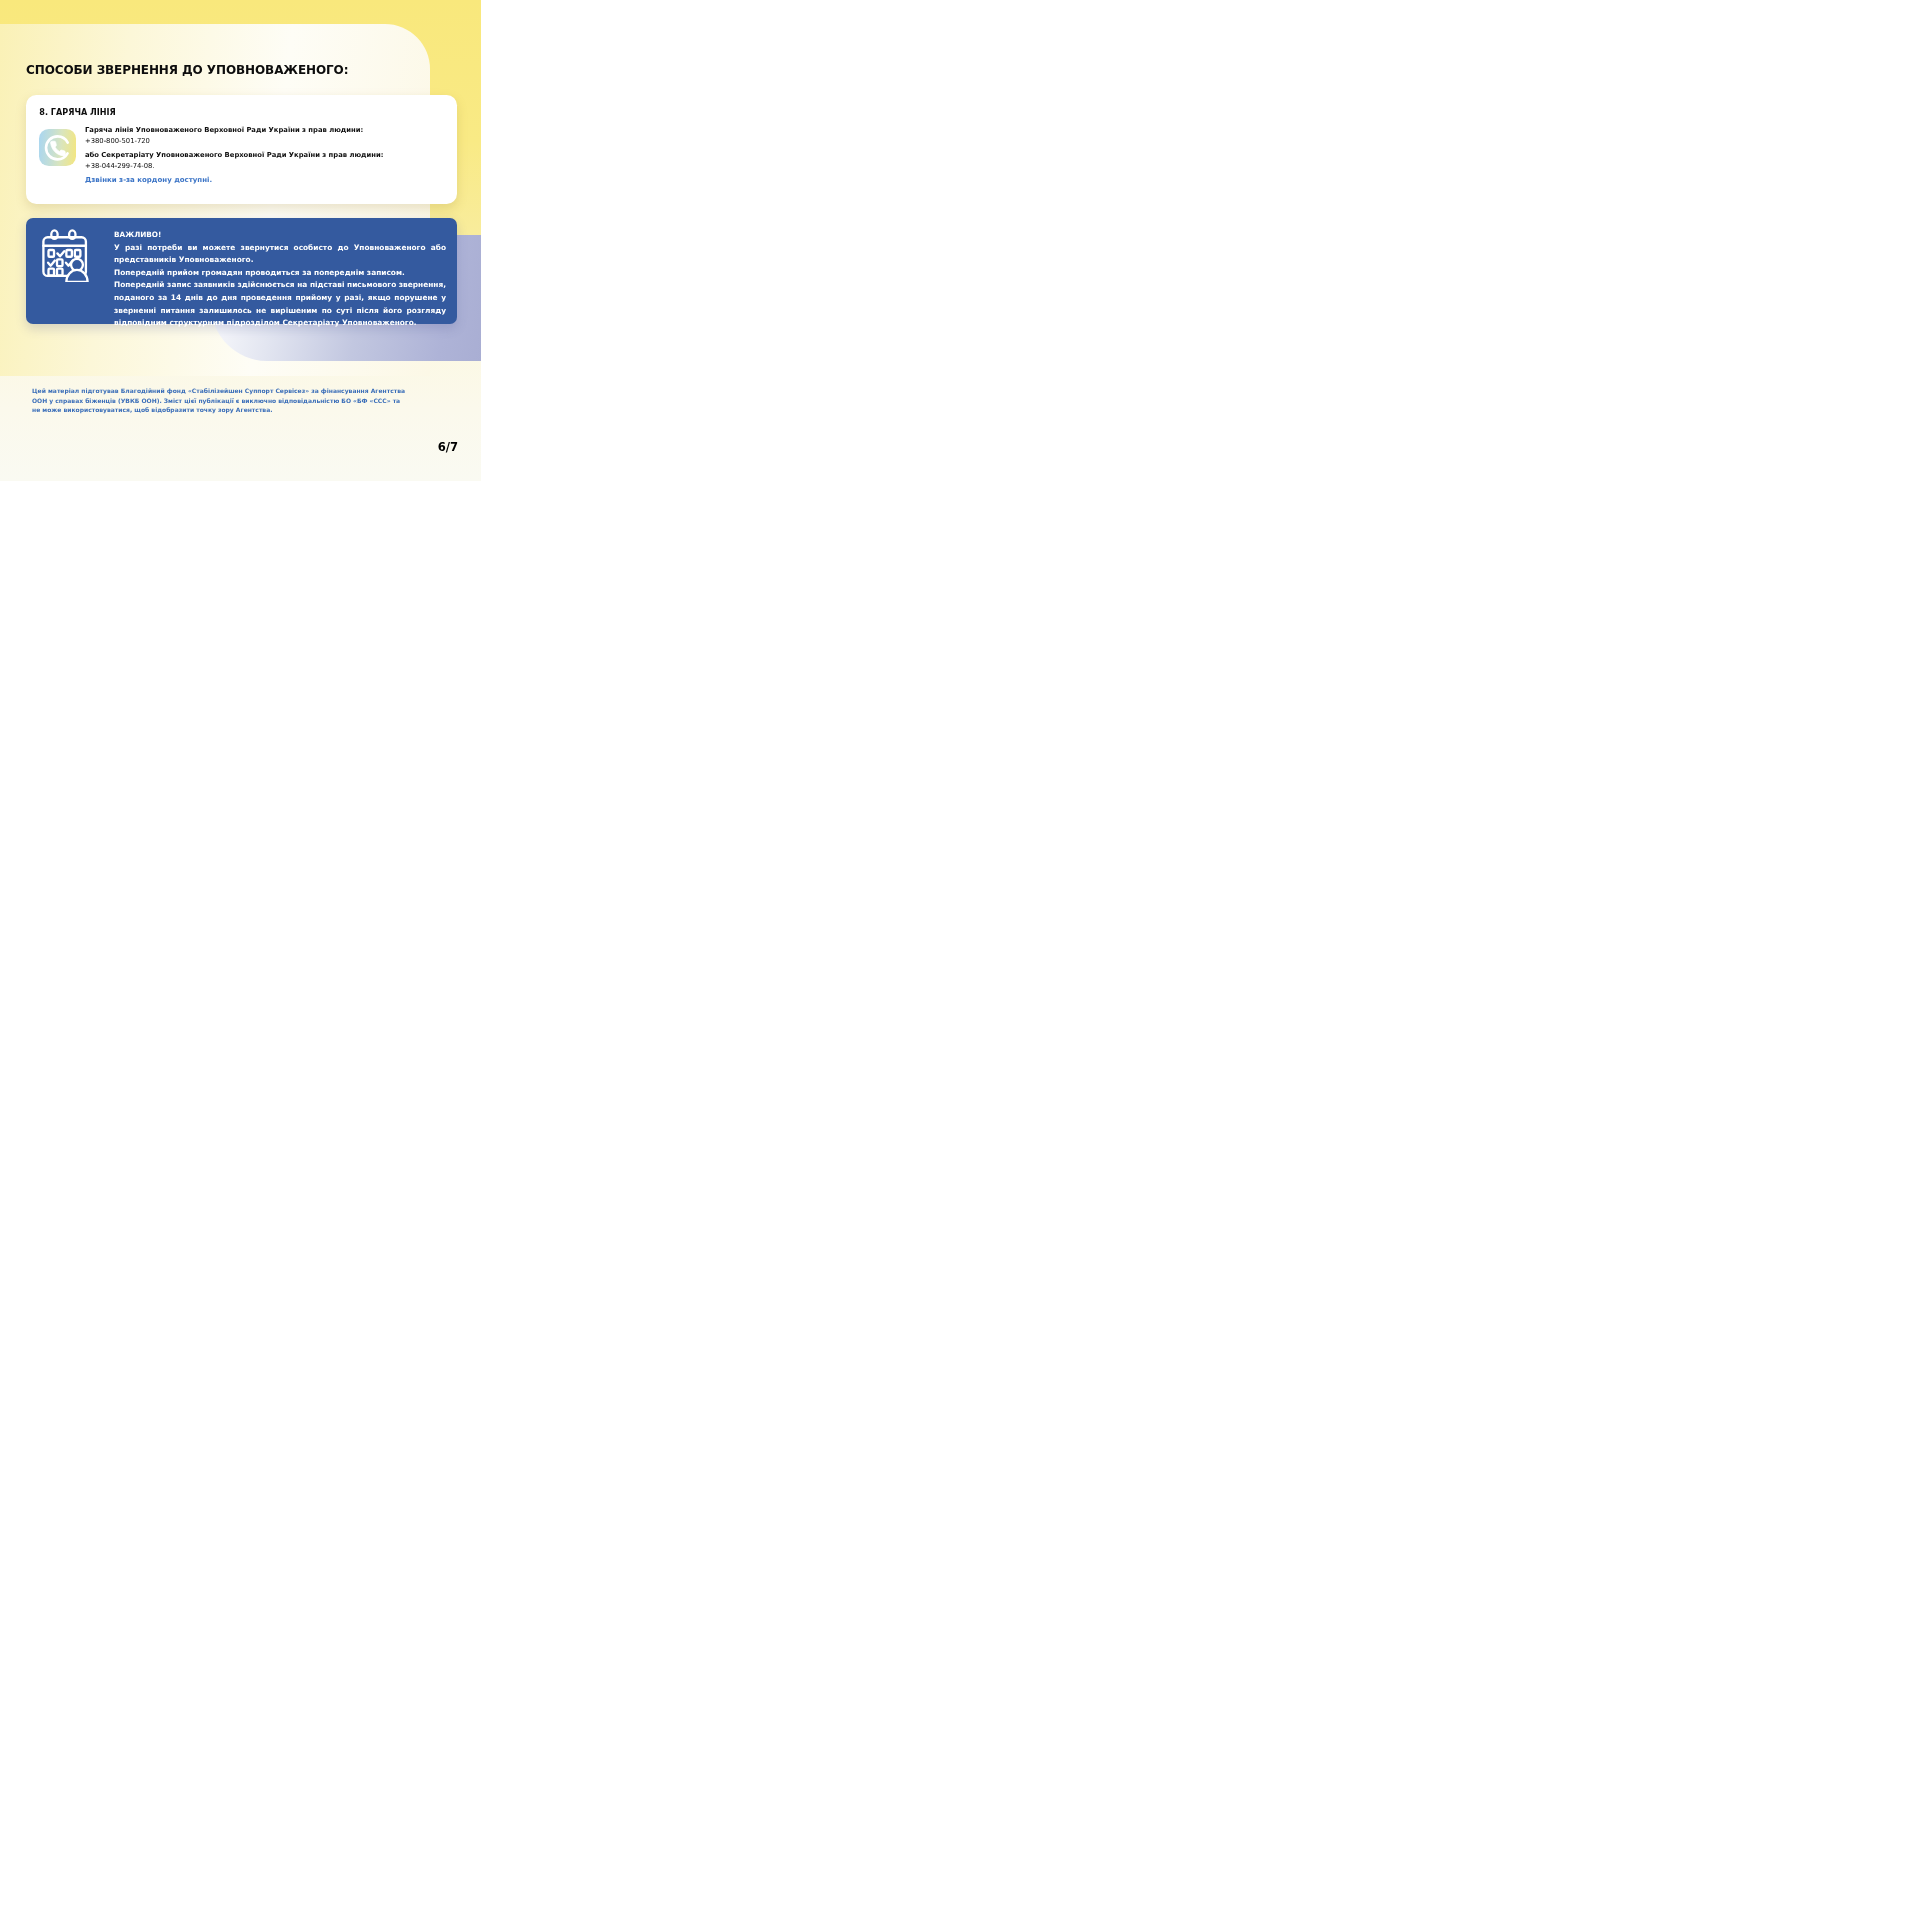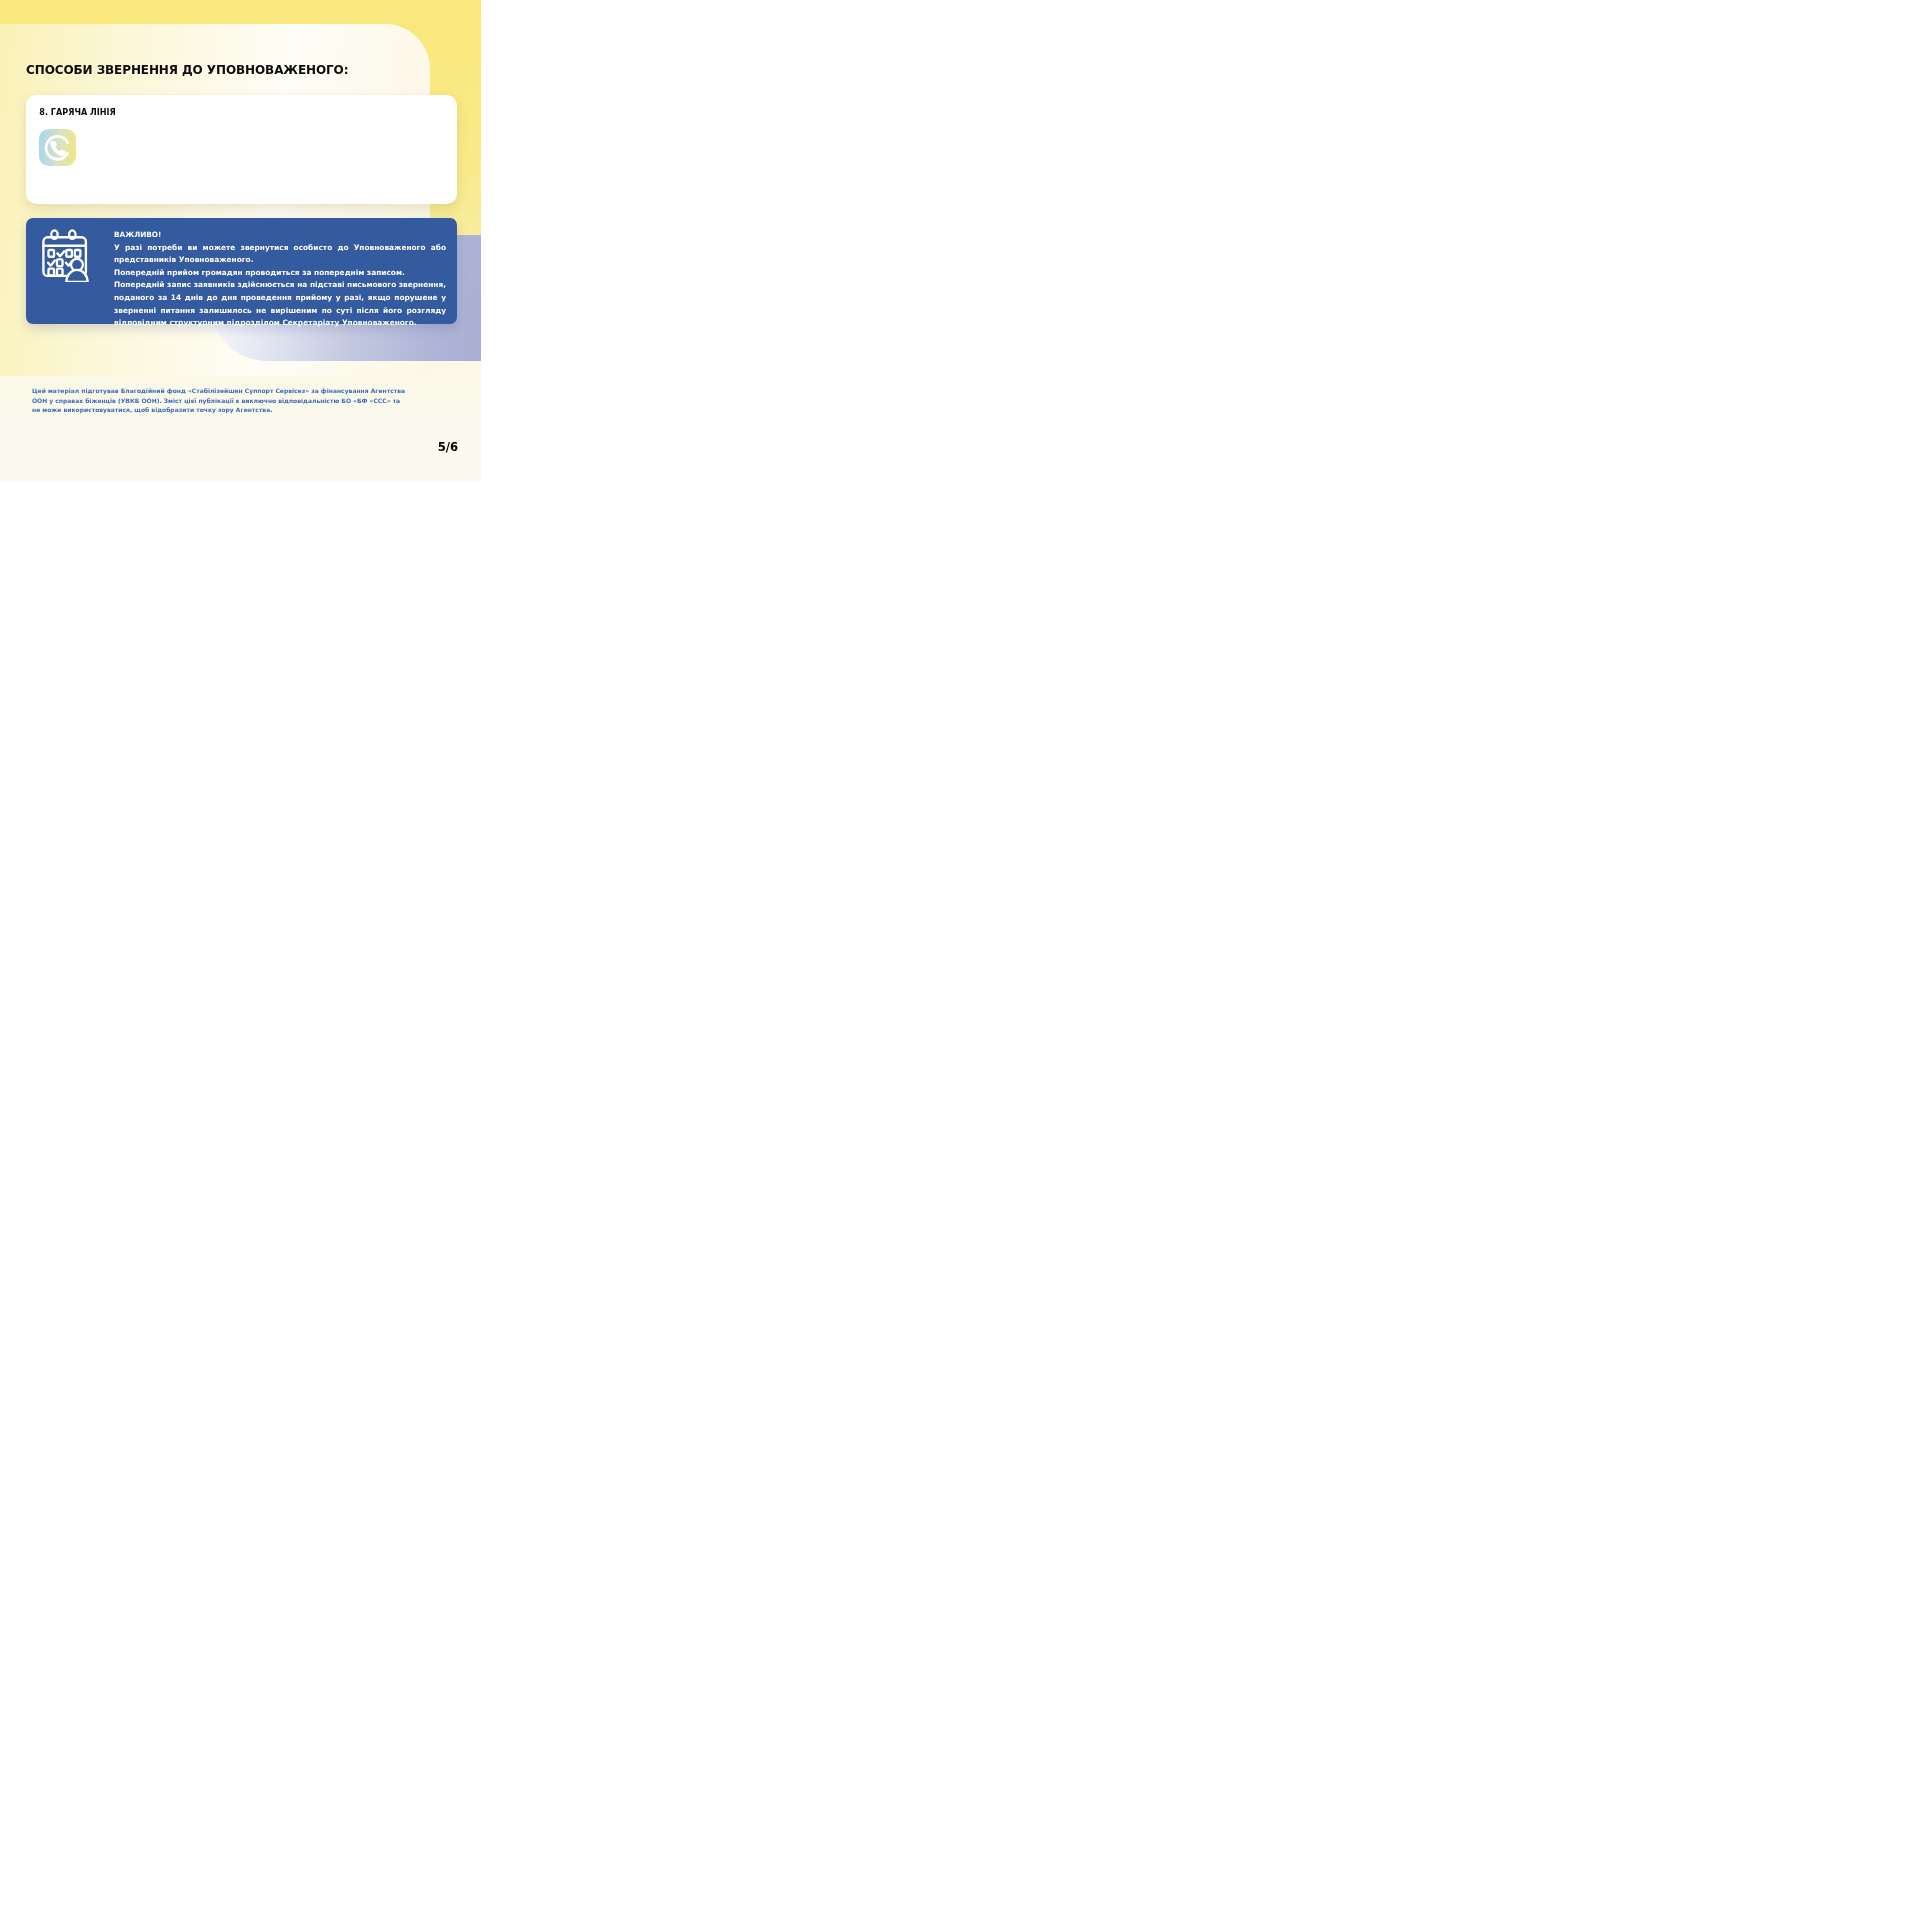--- a/index.html
+++ b/index.html
@@ -96,20 +96,27 @@
 
     <div class="phone-badge">
       <svg viewBox="0 0 100 100" aria-hidden="true">
         <circle cx="50" cy="51" r="31" fill="none" stroke="#FFFFFF" stroke-width="7" stroke-linecap="round" pathLength="100" stroke-dasharray="84 16" stroke-dashoffset="-8"></circle>
         <g transform="translate(27,29) scale(2.0)">
           <path d="M22 16.92v3a2 2 0 0 1-2.18 2 19.79 19.79 0 0 1-8.63-3.07 19.5 19.5 0 0 1-6-6A19.79 19.79 0 0 1 2.12 4.18 2 2 0 0 1 4.11 2h3a2 2 0 0 1 2 1.72c.127.96.361 1.903.7 2.81a2 2 0 0 1-.45 2.11L8.09 9.91a16 16 0 0 0 6 6l1.27-1.27a2 2 0 0 1 2.11-.45c.907.339 1.85.573 2.81.7A2 2 0 0 1 22 16.92z" fill="#FFFFFF" stroke="#FFFFFF" stroke-width="1" stroke-linejoin="round"></path>
         </g>
       </svg>
     </div>
 
+    <div class="hotline-text">
+      <p class="hl-bold">Гаряча лінія Уповноваженого Верховної Ради України з прав людини:</p>
+      <p class="hl-number">+380-800-501-720</p>
+      <p class="hl-bold">або Секретаріату Уповноваженого Верховної Ради України з прав людини:</p>
+      <p class="hl-number">+38-044-299-74-08.</p>
+      <p class="hl-note">Дзвінки з-за кордону доступні.</p>
+    </div>
   </div>
 
   <div class="important-card">
     <div class="calendar-wrap">
       <svg viewBox="0 0 120 124" aria-hidden="true" fill="none" stroke="#FFFFFF" stroke-width="5.5" stroke-linecap="round" stroke-linejoin="round">
         <ellipse cx="34" cy="13" rx="7.5" ry="10"></ellipse>
         <ellipse cx="76" cy="13" rx="7.5" ry="10"></ellipse>
         <rect x="8" y="19" width="100" height="91" rx="10"></rect>
         <line x1="8" y1="39" x2="108" y2="39"></line>
 
@@ -137,15 +144,15 @@
       <p class="imp-par">Попередній запис заявників здійснюється на підставі письмового звернення, поданого за 14 днів до дня проведення прийому у разі, якщо порушене у зверненні питання залишилось не вирішеним по суті після його розгляду відповідним структурним підрозділом Секретаріату Уповноваженого.</p>
     </div>
   </div>
 
   <div class="footer">
     <span>Цей матеріал підготував Благодійний фонд «Стабілізейшен Суппорт Сервісез» за фінансування Агентства</span>
     <span>ООН у справах біженців (УВКБ ООН). Зміст цієї публікації є виключно відповідальністю БО «БФ «ССС» та</span>
     <span>не може використовуватися, щоб відобразити точку зору Агентства.</span>
   </div>
 
-  <div class="page-number">5/6</div>
+  <div class="page-number">6/7</div>
 </div>
 
 
 </body></html>

